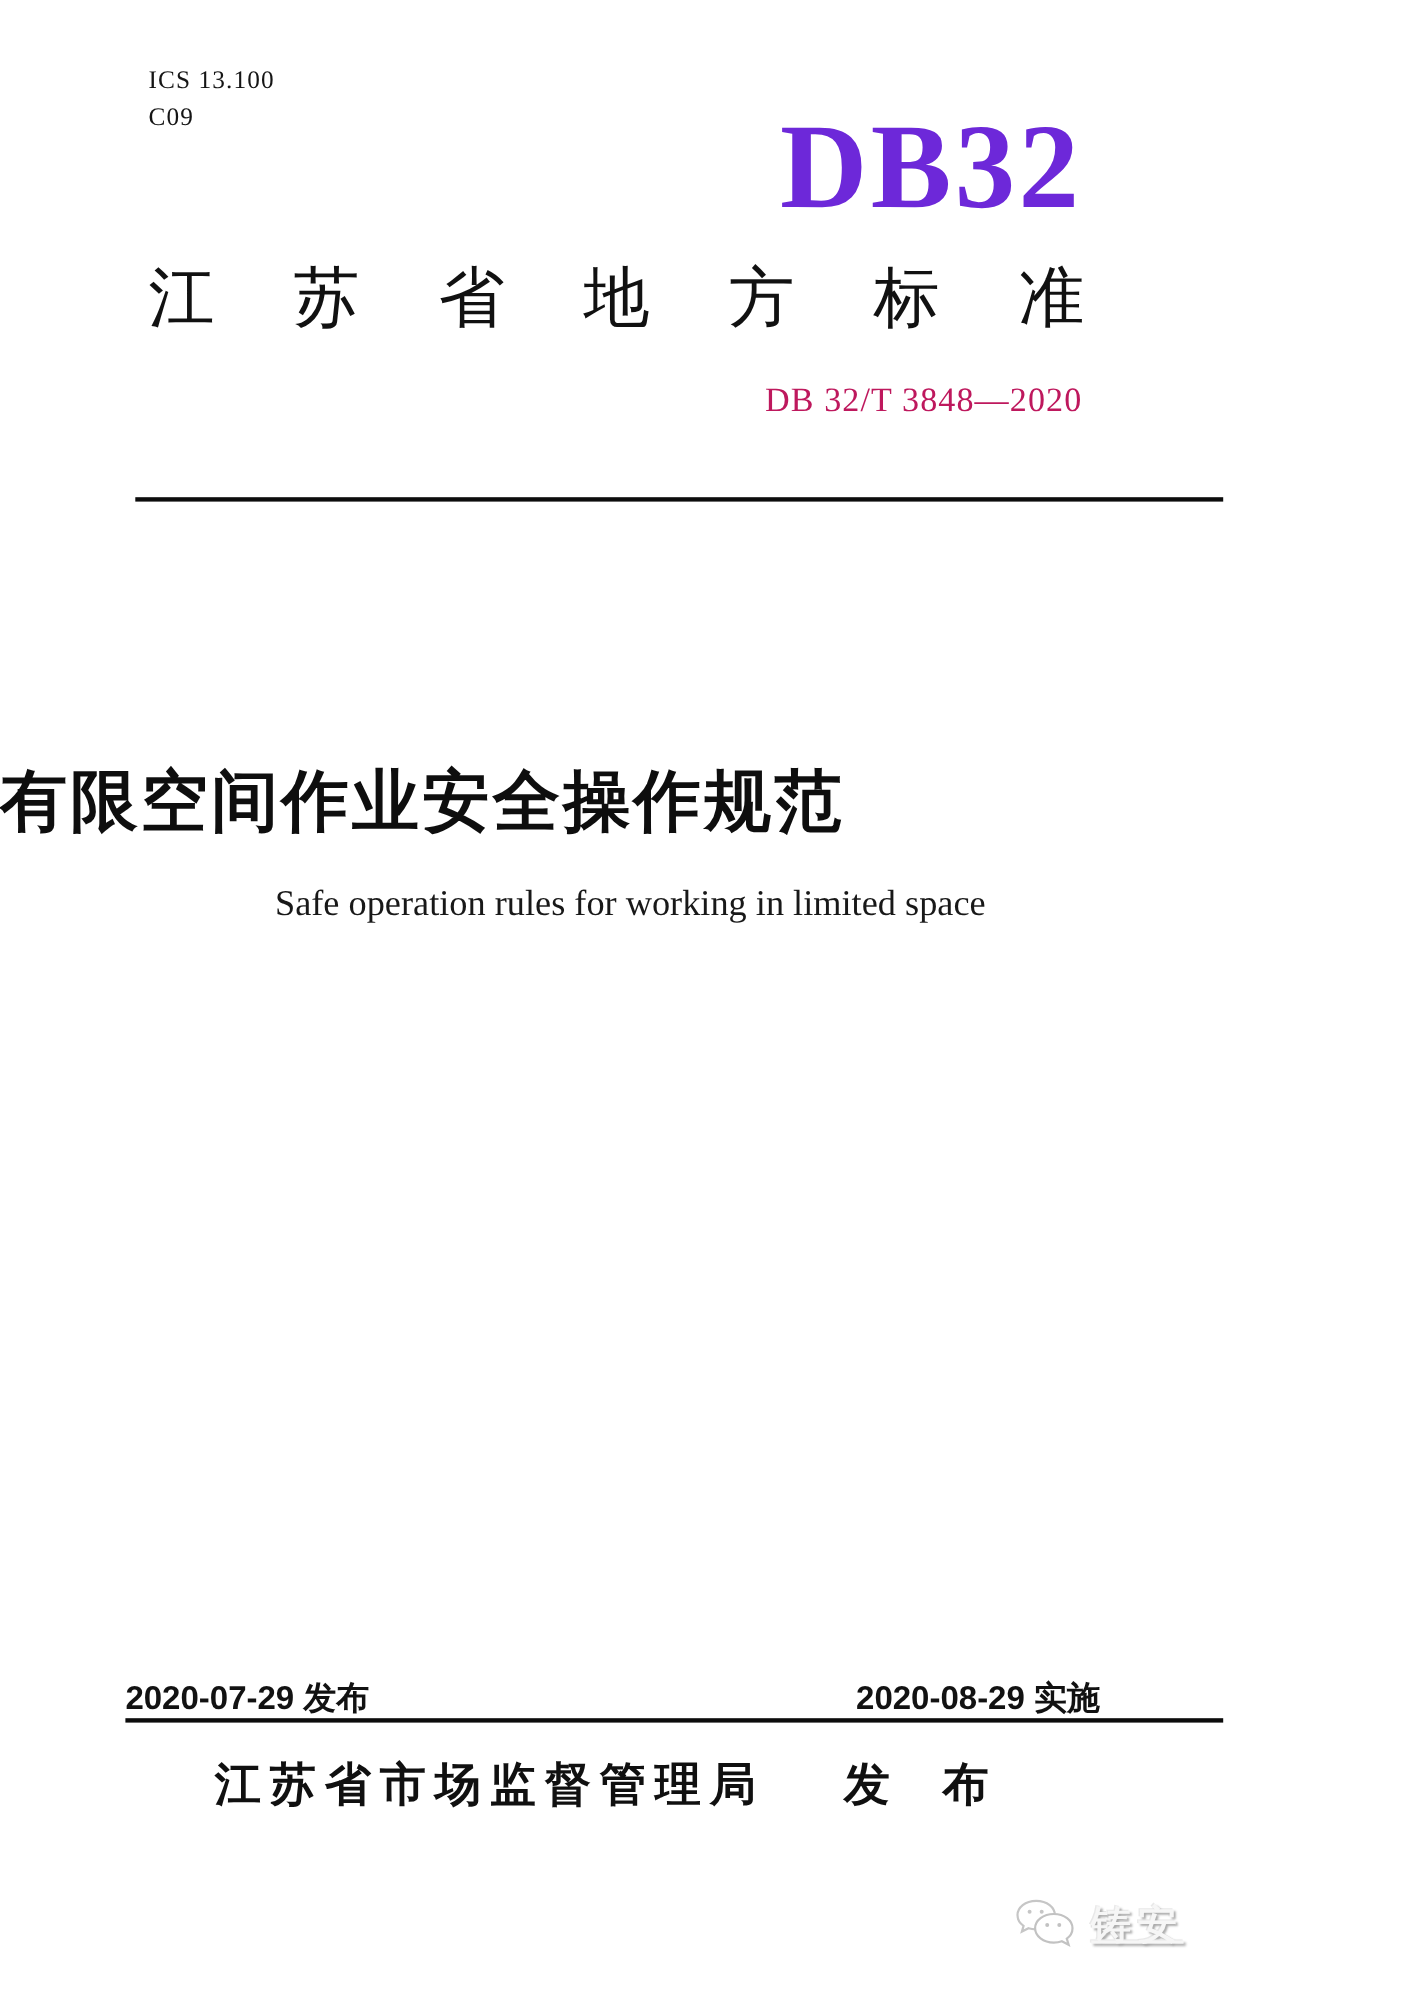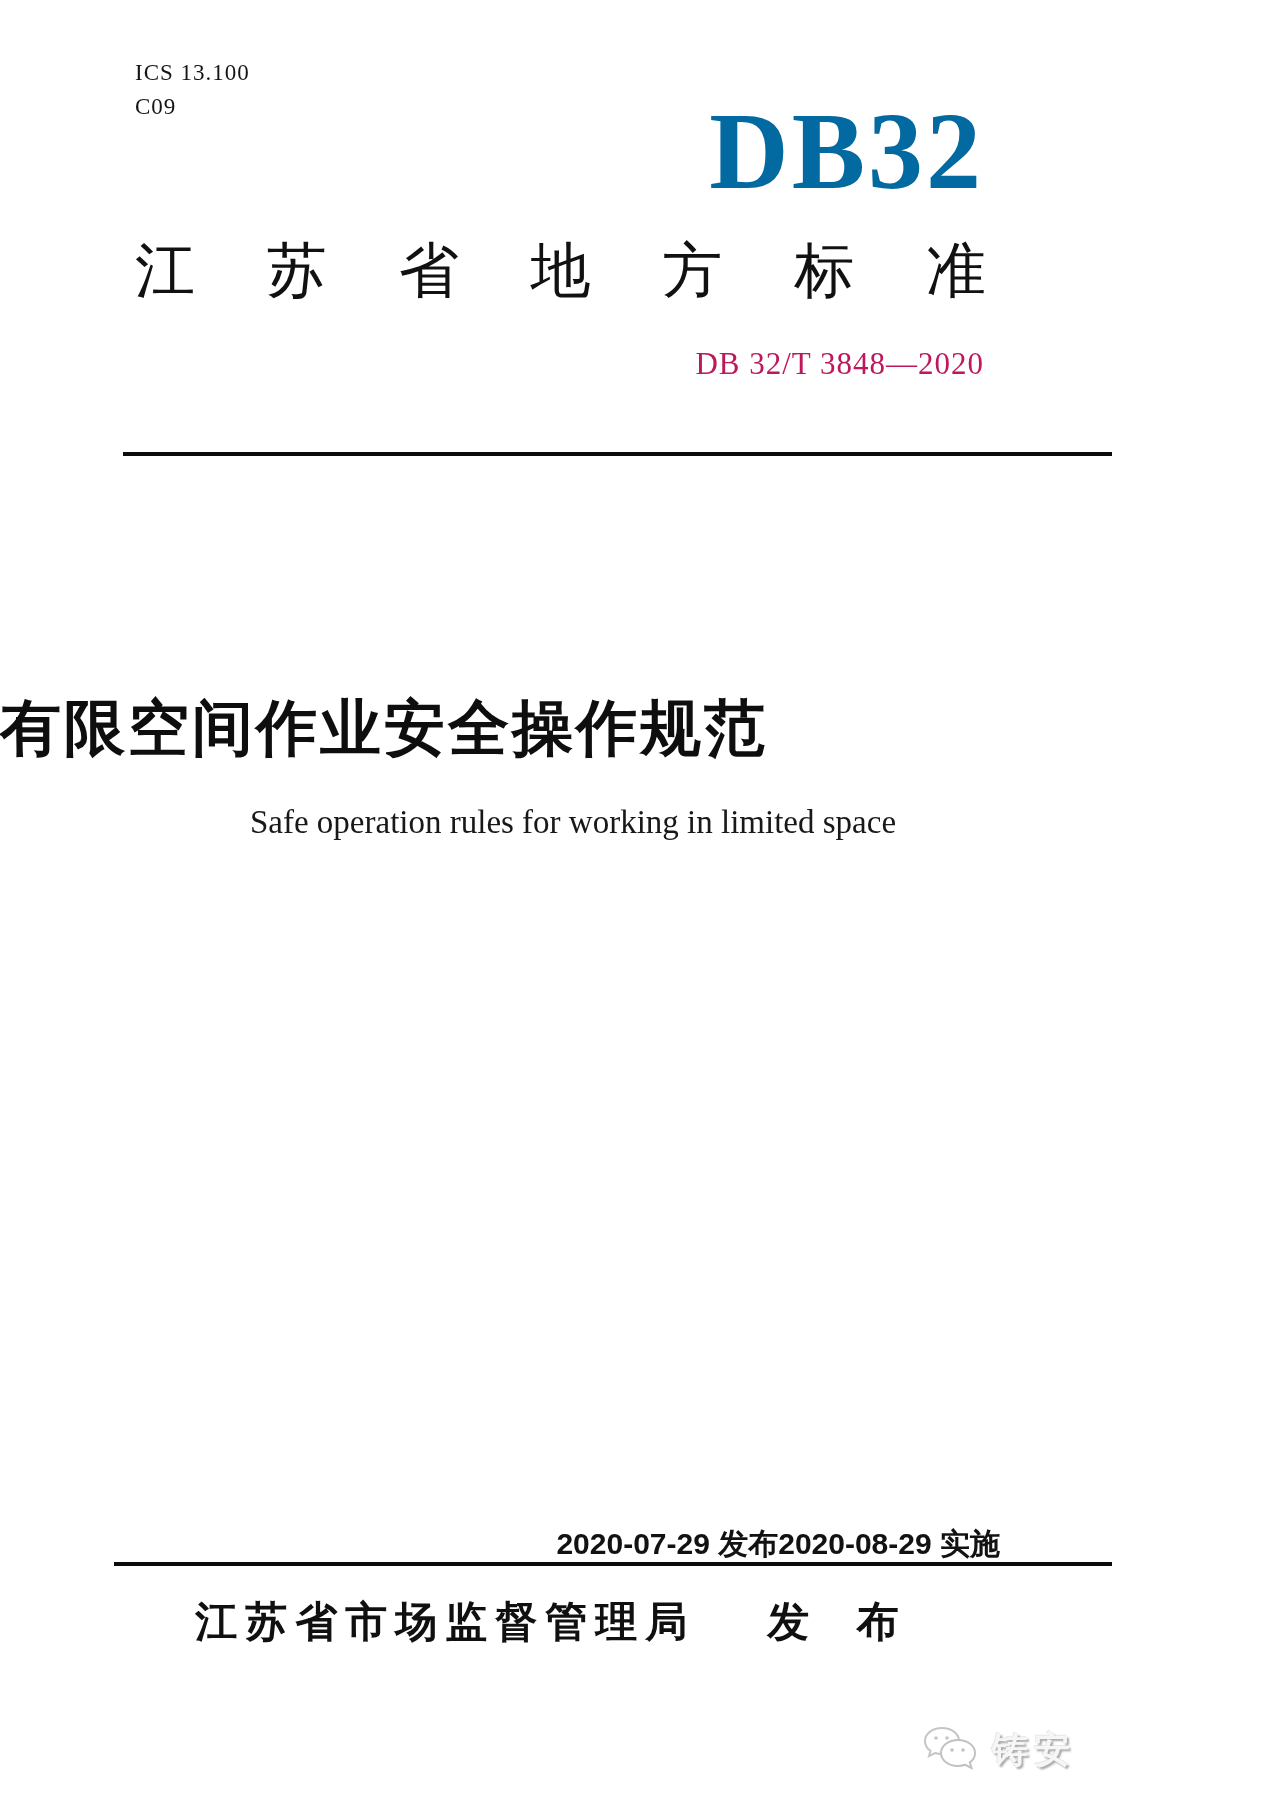--- a/index.html
+++ b/index.html
@@ -32,21 +32,21 @@
   
   .db-logo {
     position: absolute;
     right: 128px;
     top: 96px;
     font-family: "Liberation Serif", serif;
     font-weight: bold;
     font-size: 110px;
     line-height: 1;
     letter-spacing: 3px;
-    color: #0369a1;
+    color: #6d28d9;
   }
 
   
   .std-type-row {
     position: absolute;
     left: 135px;
     right: 126px;
     top: 240px;
     display: flex;
     justify-content: space-between;
@@ -109,26 +109,25 @@
     padding-left: 44px;
   }
 
   
   .dates-row {
     position: absolute;
     left: 114px;
     right: 112px;
     top: 1524px;
     display: flex;
-    justify-content: flex-end;
+    justify-content: space-between;
     font-family: "Liberation Sans", sans-serif;
     font-weight: 600;
     font-size: 30px;
     color: #121212;
-    margin-left: 27px;
   }
 
   
   .publisher-row {
     position: absolute;
     left: 0;
     right: 0;
     top: 1594px;
     display: flex;
     justify-content: center;
@@ -155,20 +154,21 @@
     align-items: center;
     gap: 12px;
   }
   .watermark .wm-text {
     font-family: "Liberation Sans", sans-serif;
     font-weight: bold;
     font-size: 36px;
     letter-spacing: 6px;
     color: #f6f6f6;
     text-shadow: 2px 2px 2px #ababab, -1px -1px 0 #e8e8e8;
+    text-decoration: underline;
   }
   .watermark svg {
     display: block;
   }
 </style>
 </head>
 <body>
 
 <div class="page">
 

